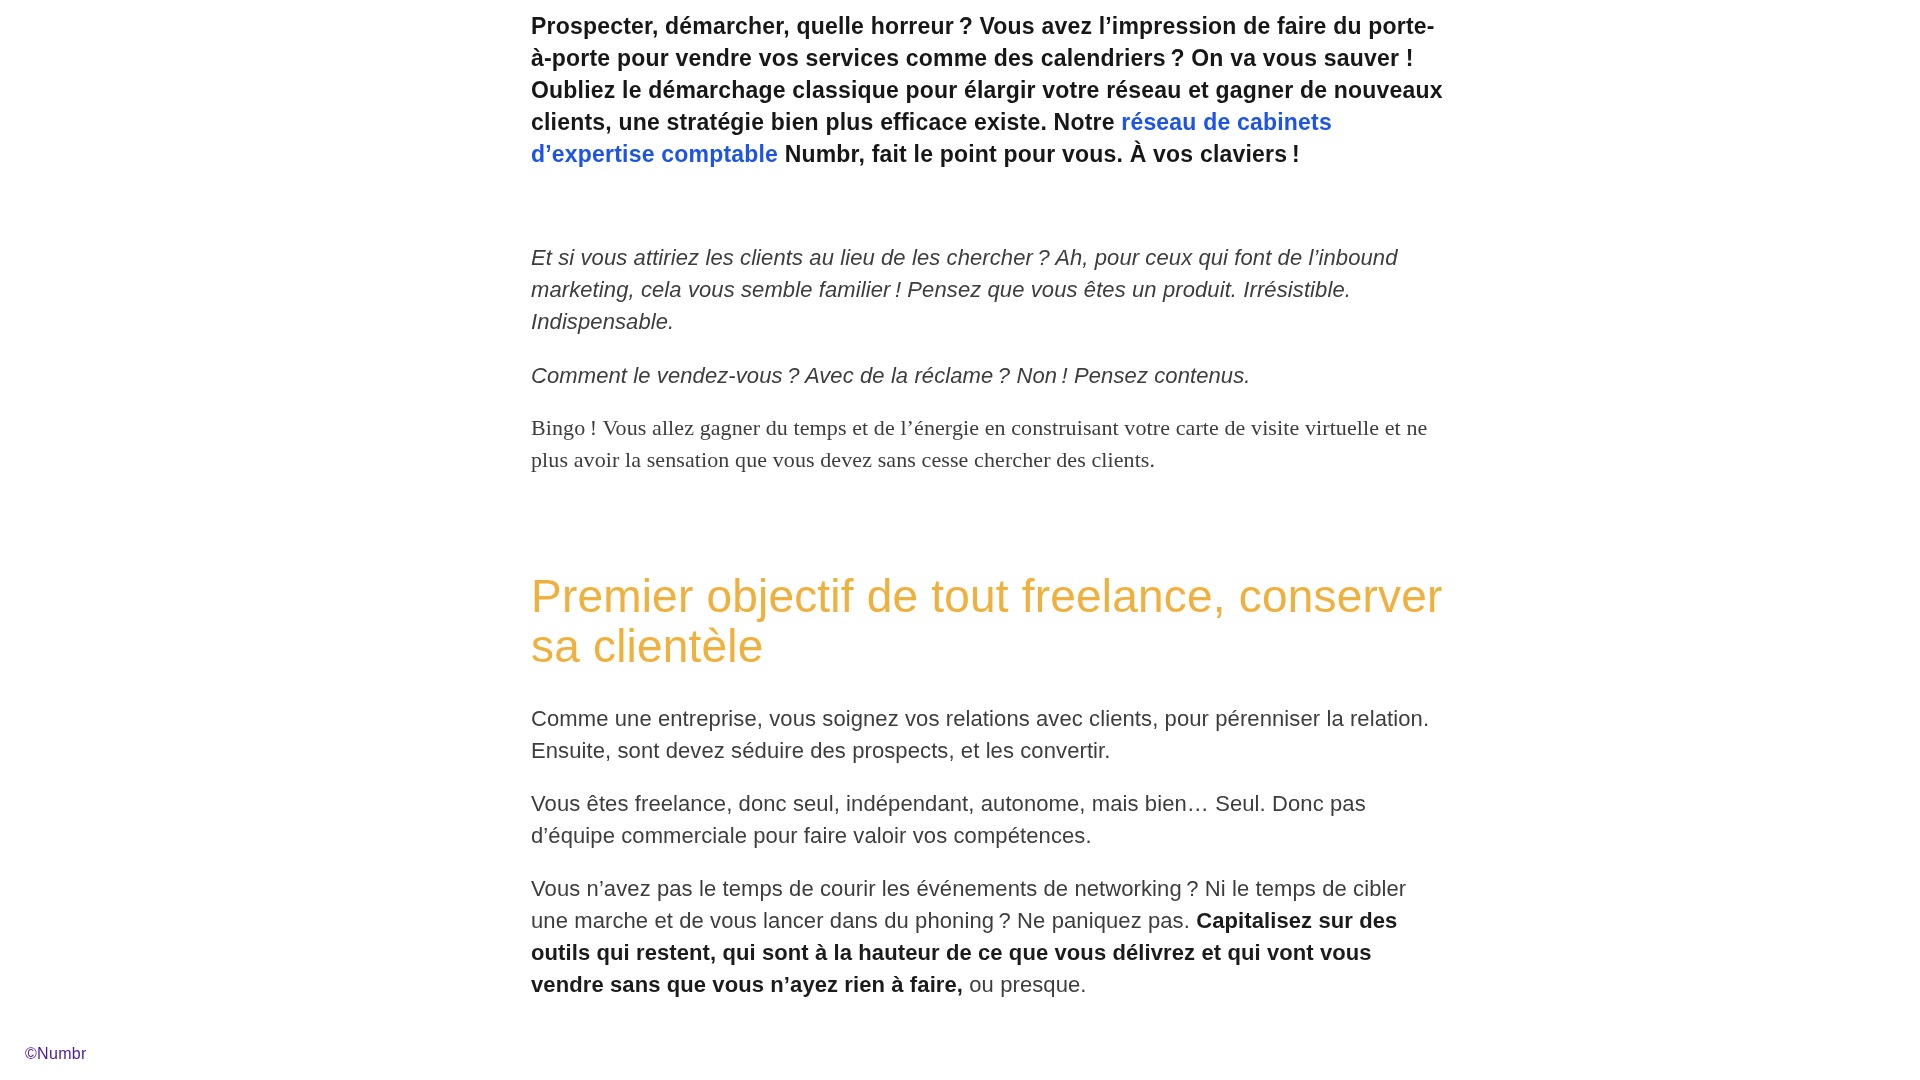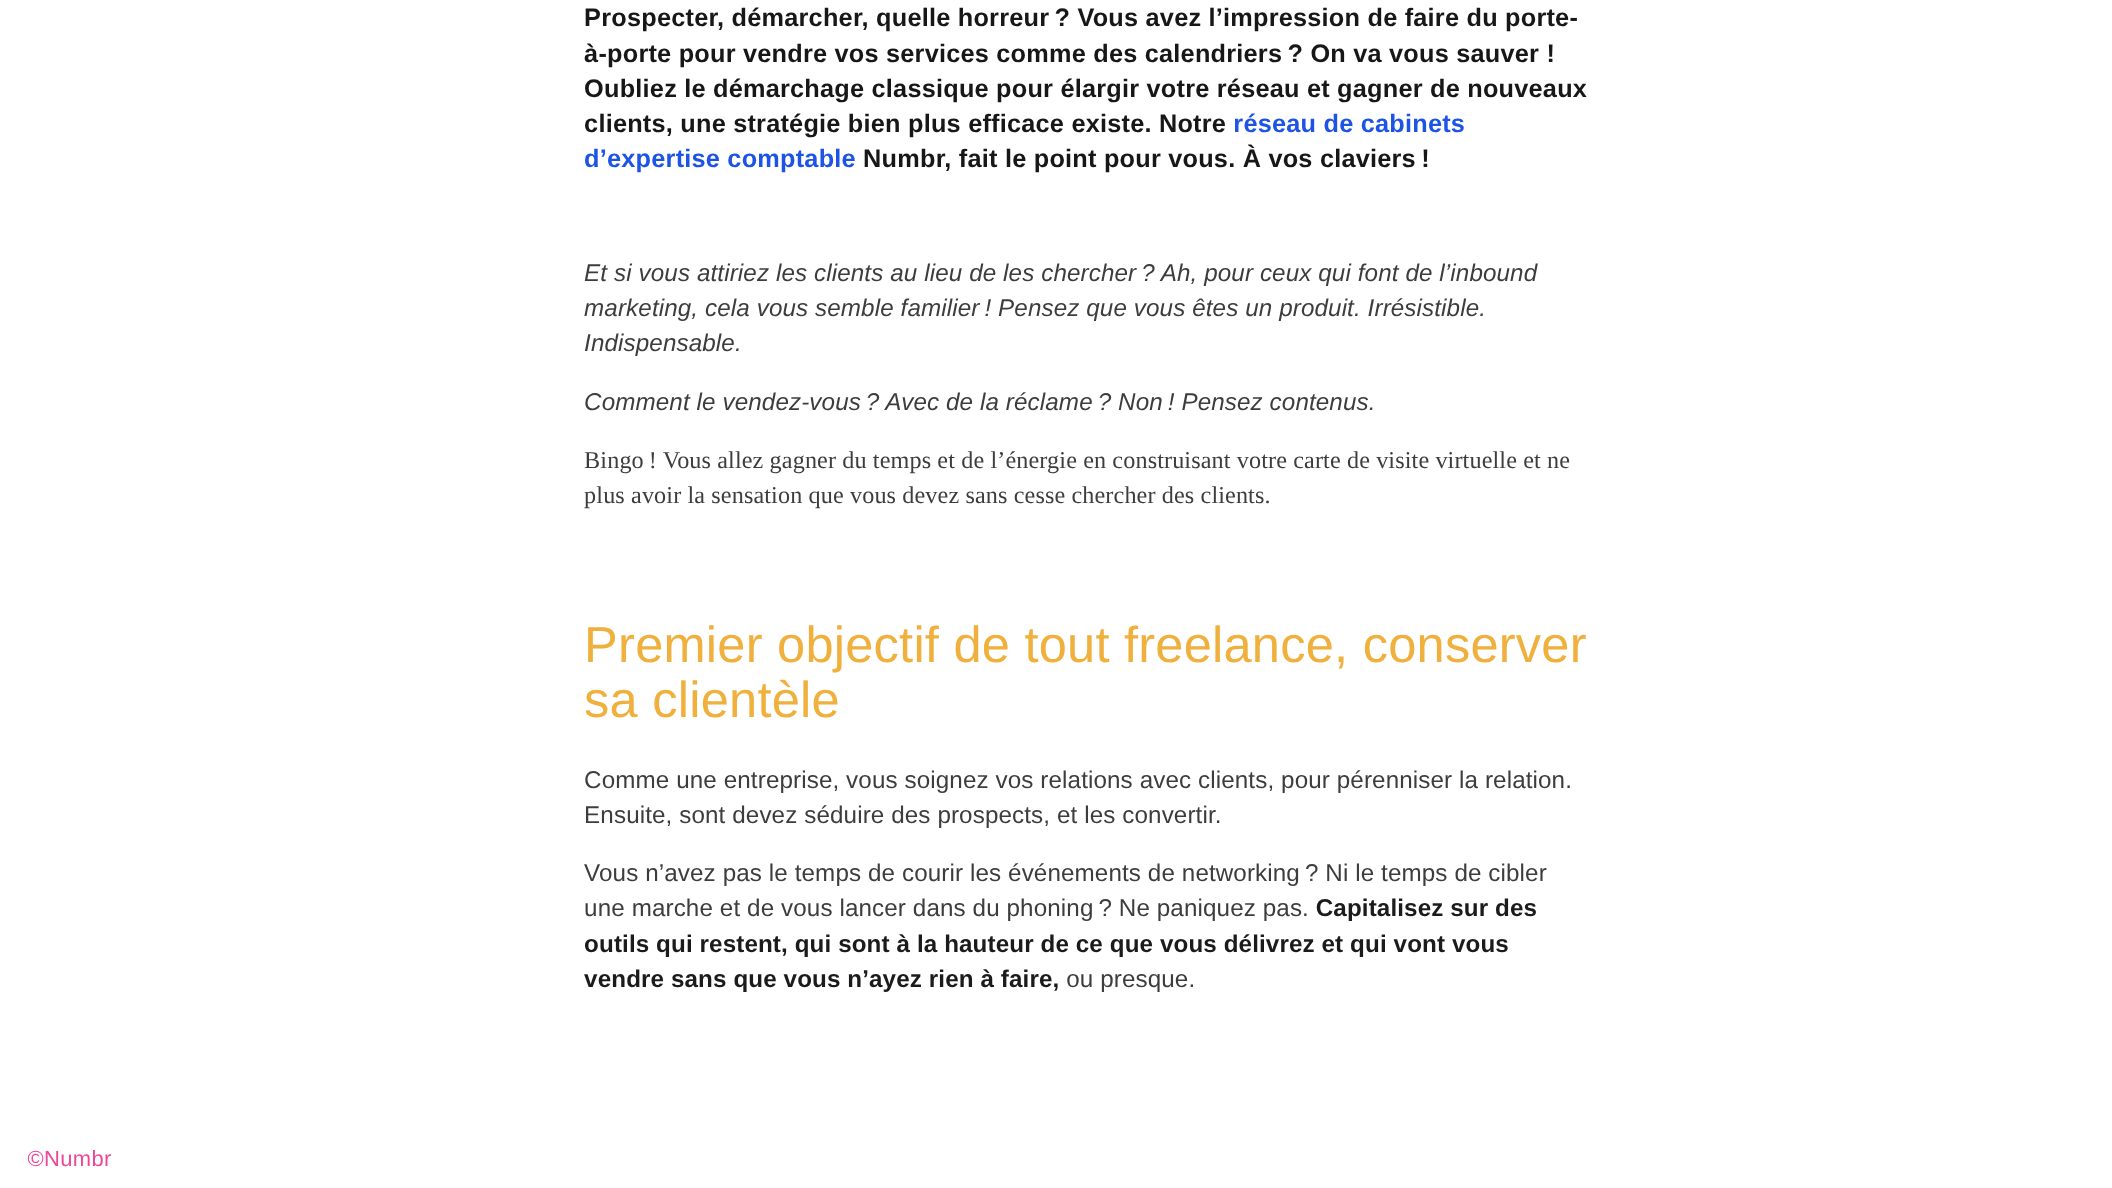--- a/index.html
+++ b/index.html
@@ -10,20 +10,21 @@
     width: 1920px;
     height: 1080px;
     background: #ffffff;
     font-family: "Liberation Sans", sans-serif;
     overflow: hidden;
     position: relative;
   }
   .article {
     width: 912px;
     margin: 0 0 0 531px;
+    padding-top: 10px;
   }
   .intro {
     margin: 0;
     font-size: 23px;
     line-height: 32px;
     font-weight: 700;
     color: #171717;
     letter-spacing: 0.2px;
   }
   .intro a.link {
@@ -52,23 +53,23 @@
     letter-spacing: 0.2px;
   }
   .closing-bold {
     font-weight: 700;
     color: #1b1b1b;
   }
   .credit {
     position: absolute;
     left: 25px;
     top: 1044px;
-    font-size: 20px;
+    font-size: 16px;
     line-height: 20px;
-    color: #ec4899;
+    color: #4c1d95;
     letter-spacing: 0.3px;
   }
 </style>
 </head>
 <body>
 
 <main class="page">
   <article class="article">
 
     <p class="intro"><span>Prospecter, démarcher, quelle horreur ? Vous avez l’impression de faire du porte-à-porte pour vendre vos services comme des calendriers ? On va vous sauver ! Oubliez le démarchage classique pour élargir votre réseau et gagner de nouveaux clients, une stratégie bien plus efficace existe. Notre </span><a href="#" class="link">réseau de cabinets d’expertise comptable</a><span> Numbr, fait le point pour vous. À vos claviers !</span></p>
@@ -76,19 +77,20 @@
     <p class="body-p mt72">Et si vous attiriez les clients au lieu de les chercher ? Ah, pour ceux qui font de l’inbound marketing, cela vous semble familier ! Pensez que vous êtes un produit. Irrésistible. Indispensable.</p>
 
     <p class="body-p mt22">Comment le vendez-vous ? Avec de la réclame ? Non ! Pensez contenus.</p>
 
     <p class="body-p mt20">Bingo ! Vous allez gagner du temps et de l’énergie en construisant votre carte de visite virtuelle et ne plus avoir la sensation que vous devez sans cesse chercher des clients.</p>
 
     <h2 class="heading">Premier objectif de tout freelance, conserver sa clientèle</h2>
 
     <p class="body-p mt32">Comme une entreprise, vous soignez vos relations avec clients, pour pérenniser la relation. Ensuite, sont devez séduire des prospects, et les convertir.</p>
 
+    <p class="body-p mt21">Vous êtes freelance, donc seul, indépendant, autonome, mais bien… Seul. Donc pas d’équipe commerciale pour faire valoir vos compétences.</p>
 
     <p class="body-p mt21"><span>Vous n’avez pas le temps de courir les événements de networking ? Ni le temps de cibler une marche et de vous lancer dans du phoning ? Ne paniquez pas. </span><strong class="closing-bold">Capitalisez sur des outils qui restent, qui sont à la hauteur de ce que vous délivrez et qui vont vous vendre sans que vous n’ayez rien à faire,</strong><span> ou presque.</span></p>
 
   </article>
 
   <div class="credit">©Numbr</div>
 </main>
 
 </body></html>

